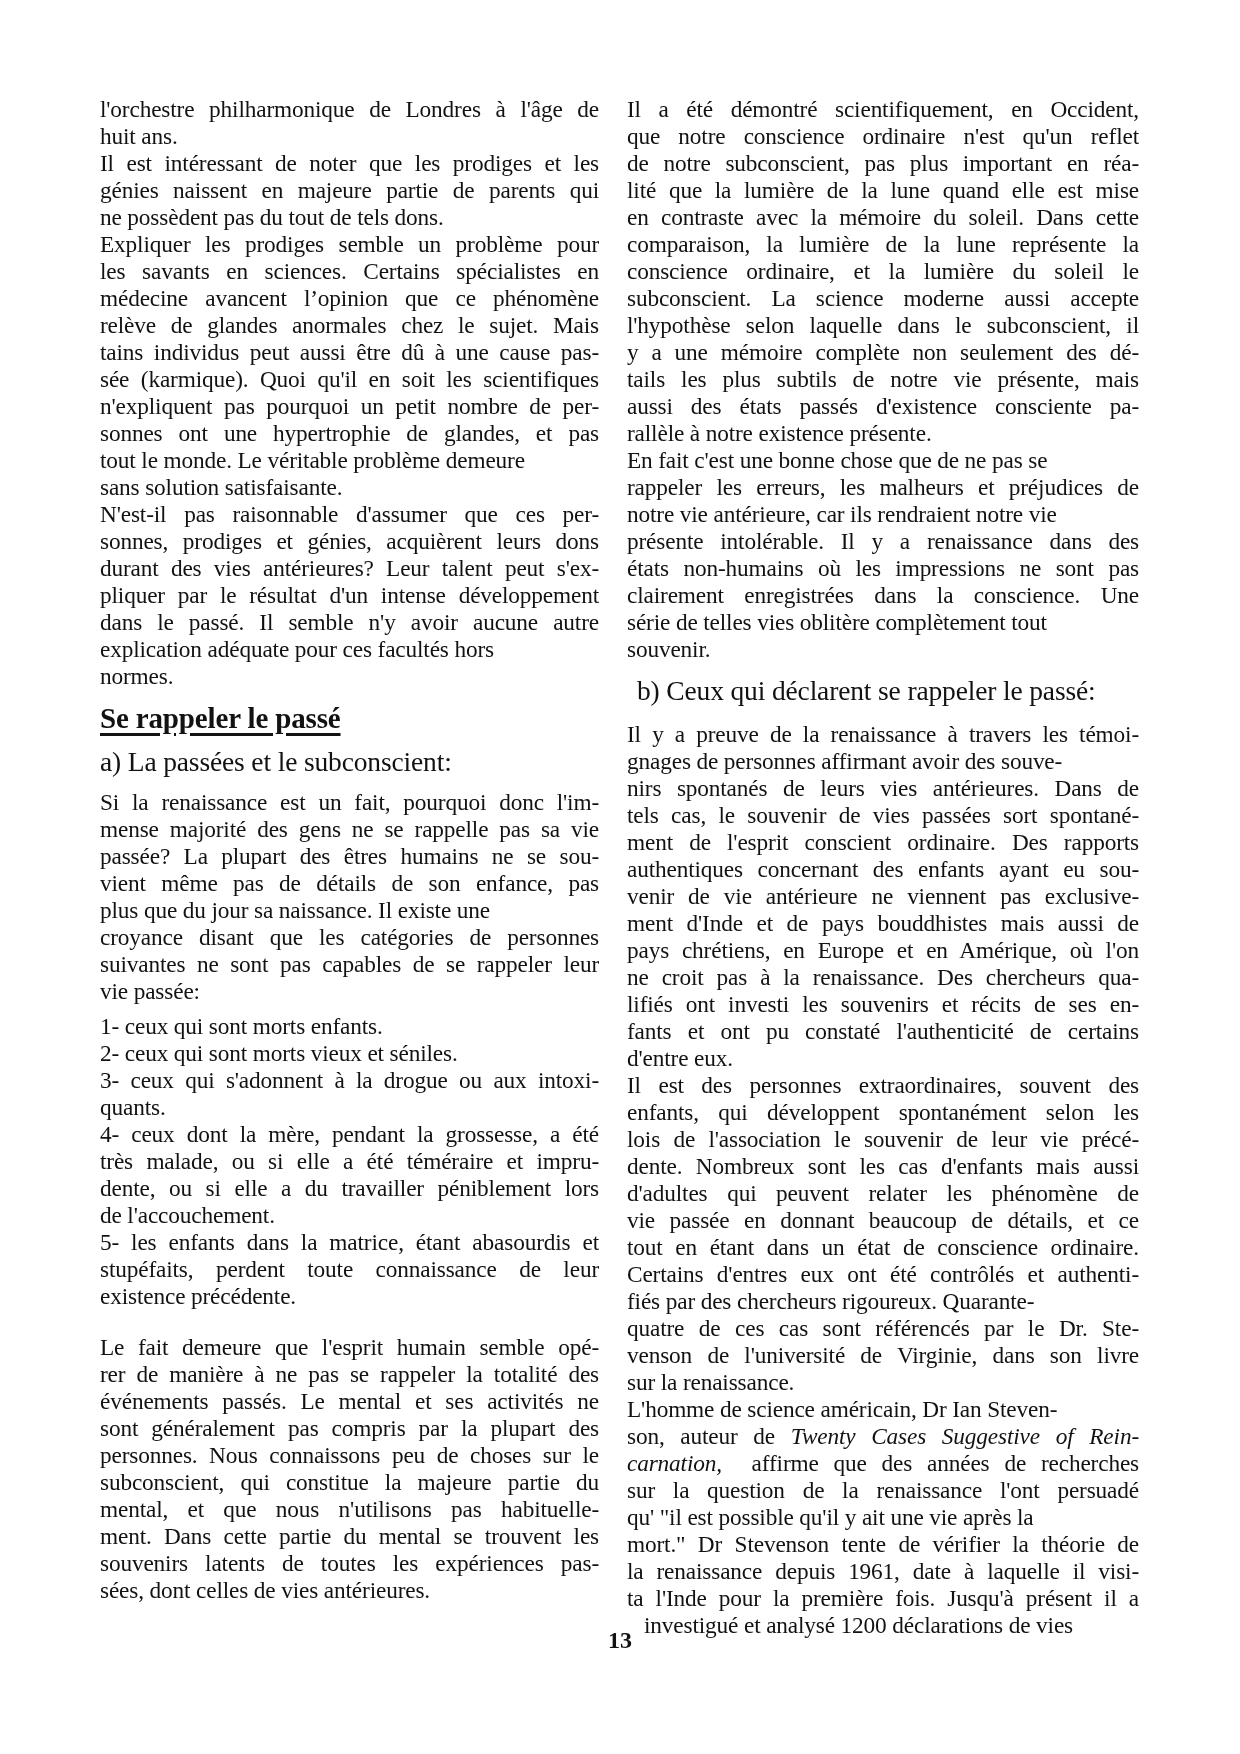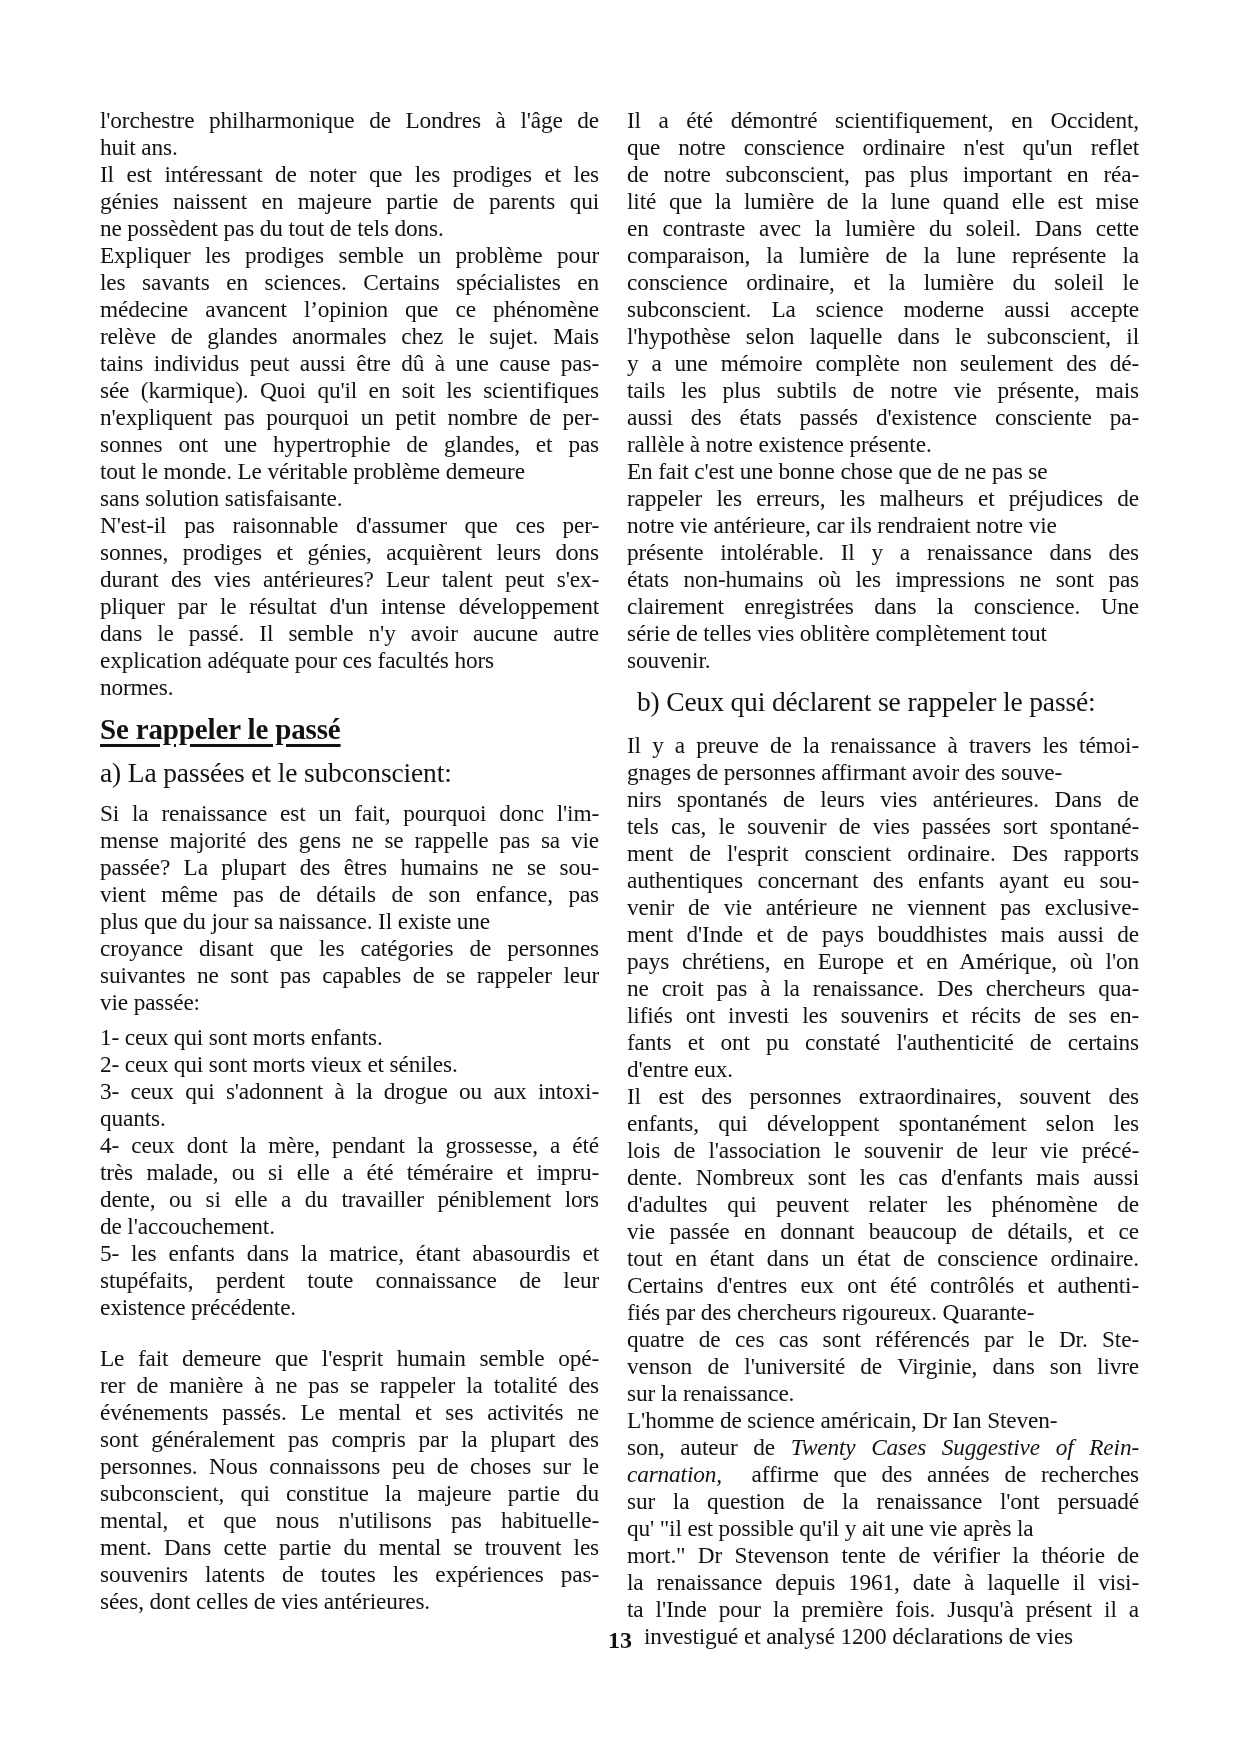--- a/index.html
+++ b/index.html
@@ -1,20 +1,20 @@
 <!DOCTYPE html>
 <html><head>
 <meta charset="utf-8">
 <style>
   html,body{margin:0;padding:0;}
   body{
     width:1240px;height:1754px;position:relative;background:#ffffff;
     font-family:"Liberation Serif", serif;color:#121212;overflow:hidden;
   }
-  .col{position:absolute;top:107px;font-size:23.3px;line-height:27px;letter-spacing:-0.15px;}
+  .col{position:absolute;top:96px;font-size:23.3px;line-height:27px;letter-spacing:-0.15px;}
   #col-left{left:100px;width:499px;}
   #col-right{left:627px;width:512px;}
   .block{margin:0;}
   .line{text-align:justify;text-align-last:justify;max-height:27px;overflow:hidden;}
   .line.nj{text-align:right;text-align-last:left;}
   .heading{
     font-weight:bold;font-size:29px;line-height:36px;margin:10px 0 10px 0;
     text-decoration:underline;text-decoration-thickness:2.5px;text-underline-offset:5px;
   }
   .subheading{font-size:27.5px;line-height:32px;margin:0 0 11px 0;}
@@ -106,21 +106,21 @@
       <div class="line">souvenirs latents de toutes les expériences pas-</div>
       <div class="line nj">sées, dont celles de vies antérieures.</div>
     </div>
   </div>
 <div id="col-right" class="col">
     <div class="block para">
       <div class="line">Il a été démontré scientifiquement, en Occident,</div>
       <div class="line">que notre conscience ordinaire n'est qu'un reflet</div>
       <div class="line">de notre subconscient, pas plus important en réa-</div>
       <div class="line">lité que la lumière de la lune quand elle est mise</div>
-      <div class="line">en contraste avec la lumière du soleil. Dans cette</div>
+      <div class="line">en contraste avec la mémoire du soleil. Dans cette</div>
       <div class="line">comparaison, la lumière de la lune représente la</div>
       <div class="line">conscience ordinaire, et la lumière du soleil le</div>
       <div class="line">subconscient. La science moderne aussi accepte</div>
       <div class="line">l'hypothèse selon laquelle dans le subconscient, il</div>
       <div class="line">y a une mémoire complète non seulement des dé-</div>
       <div class="line">tails les plus subtils de notre vie présente, mais</div>
       <div class="line">aussi des états passés d'existence consciente pa-</div>
       <div class="line nj">rallèle à notre existence présente.</div>
     </div>
     <div class="block para">

